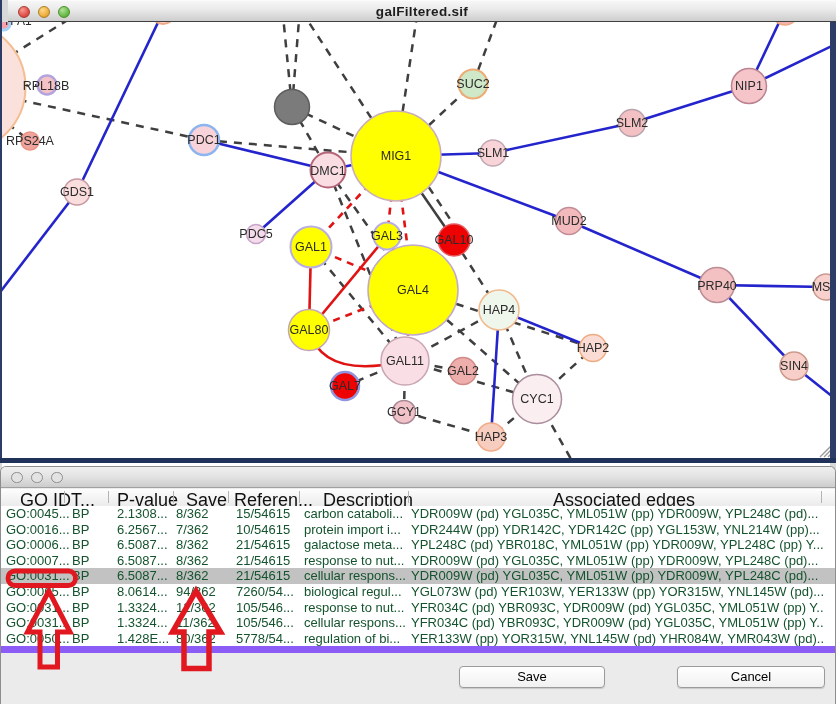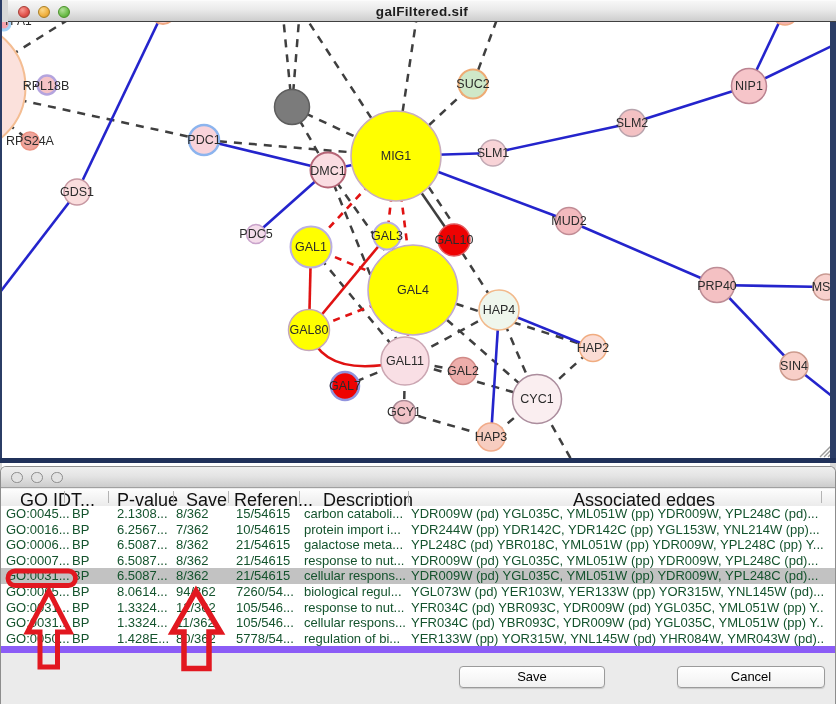--- a/index.html
+++ b/index.html
@@ -188,21 +188,21 @@
   <span class="gc" style="left:30px"></span>
   <span class="gc" style="left:50px"></span>
  </div>
  <div id="hdr">
   <span style="left:19px">GO ID</span>
       <span style="left:70px">T...</span>
       <span style="left:116px">P-value</span>
       <span style="left:185px">Save</span>
       <span style="left:233px">Referen...</span>
       <span style="left:322px">Description</span>
-      <span style="left:572px">Associated edges</span>
+      <span style="left:552px">Associated edges</span>
   <i style="left:63px"></i>
       <i style="left:107px"></i>
       <i style="left:172px"></i>
       <i style="left:227px"></i>
       <i style="left:298px"></i>
       <i style="left:407px"></i>
       <i style="left:820px"></i>
  </div>
  <div id="tbody">
   <div class="row" style="top:0px">

